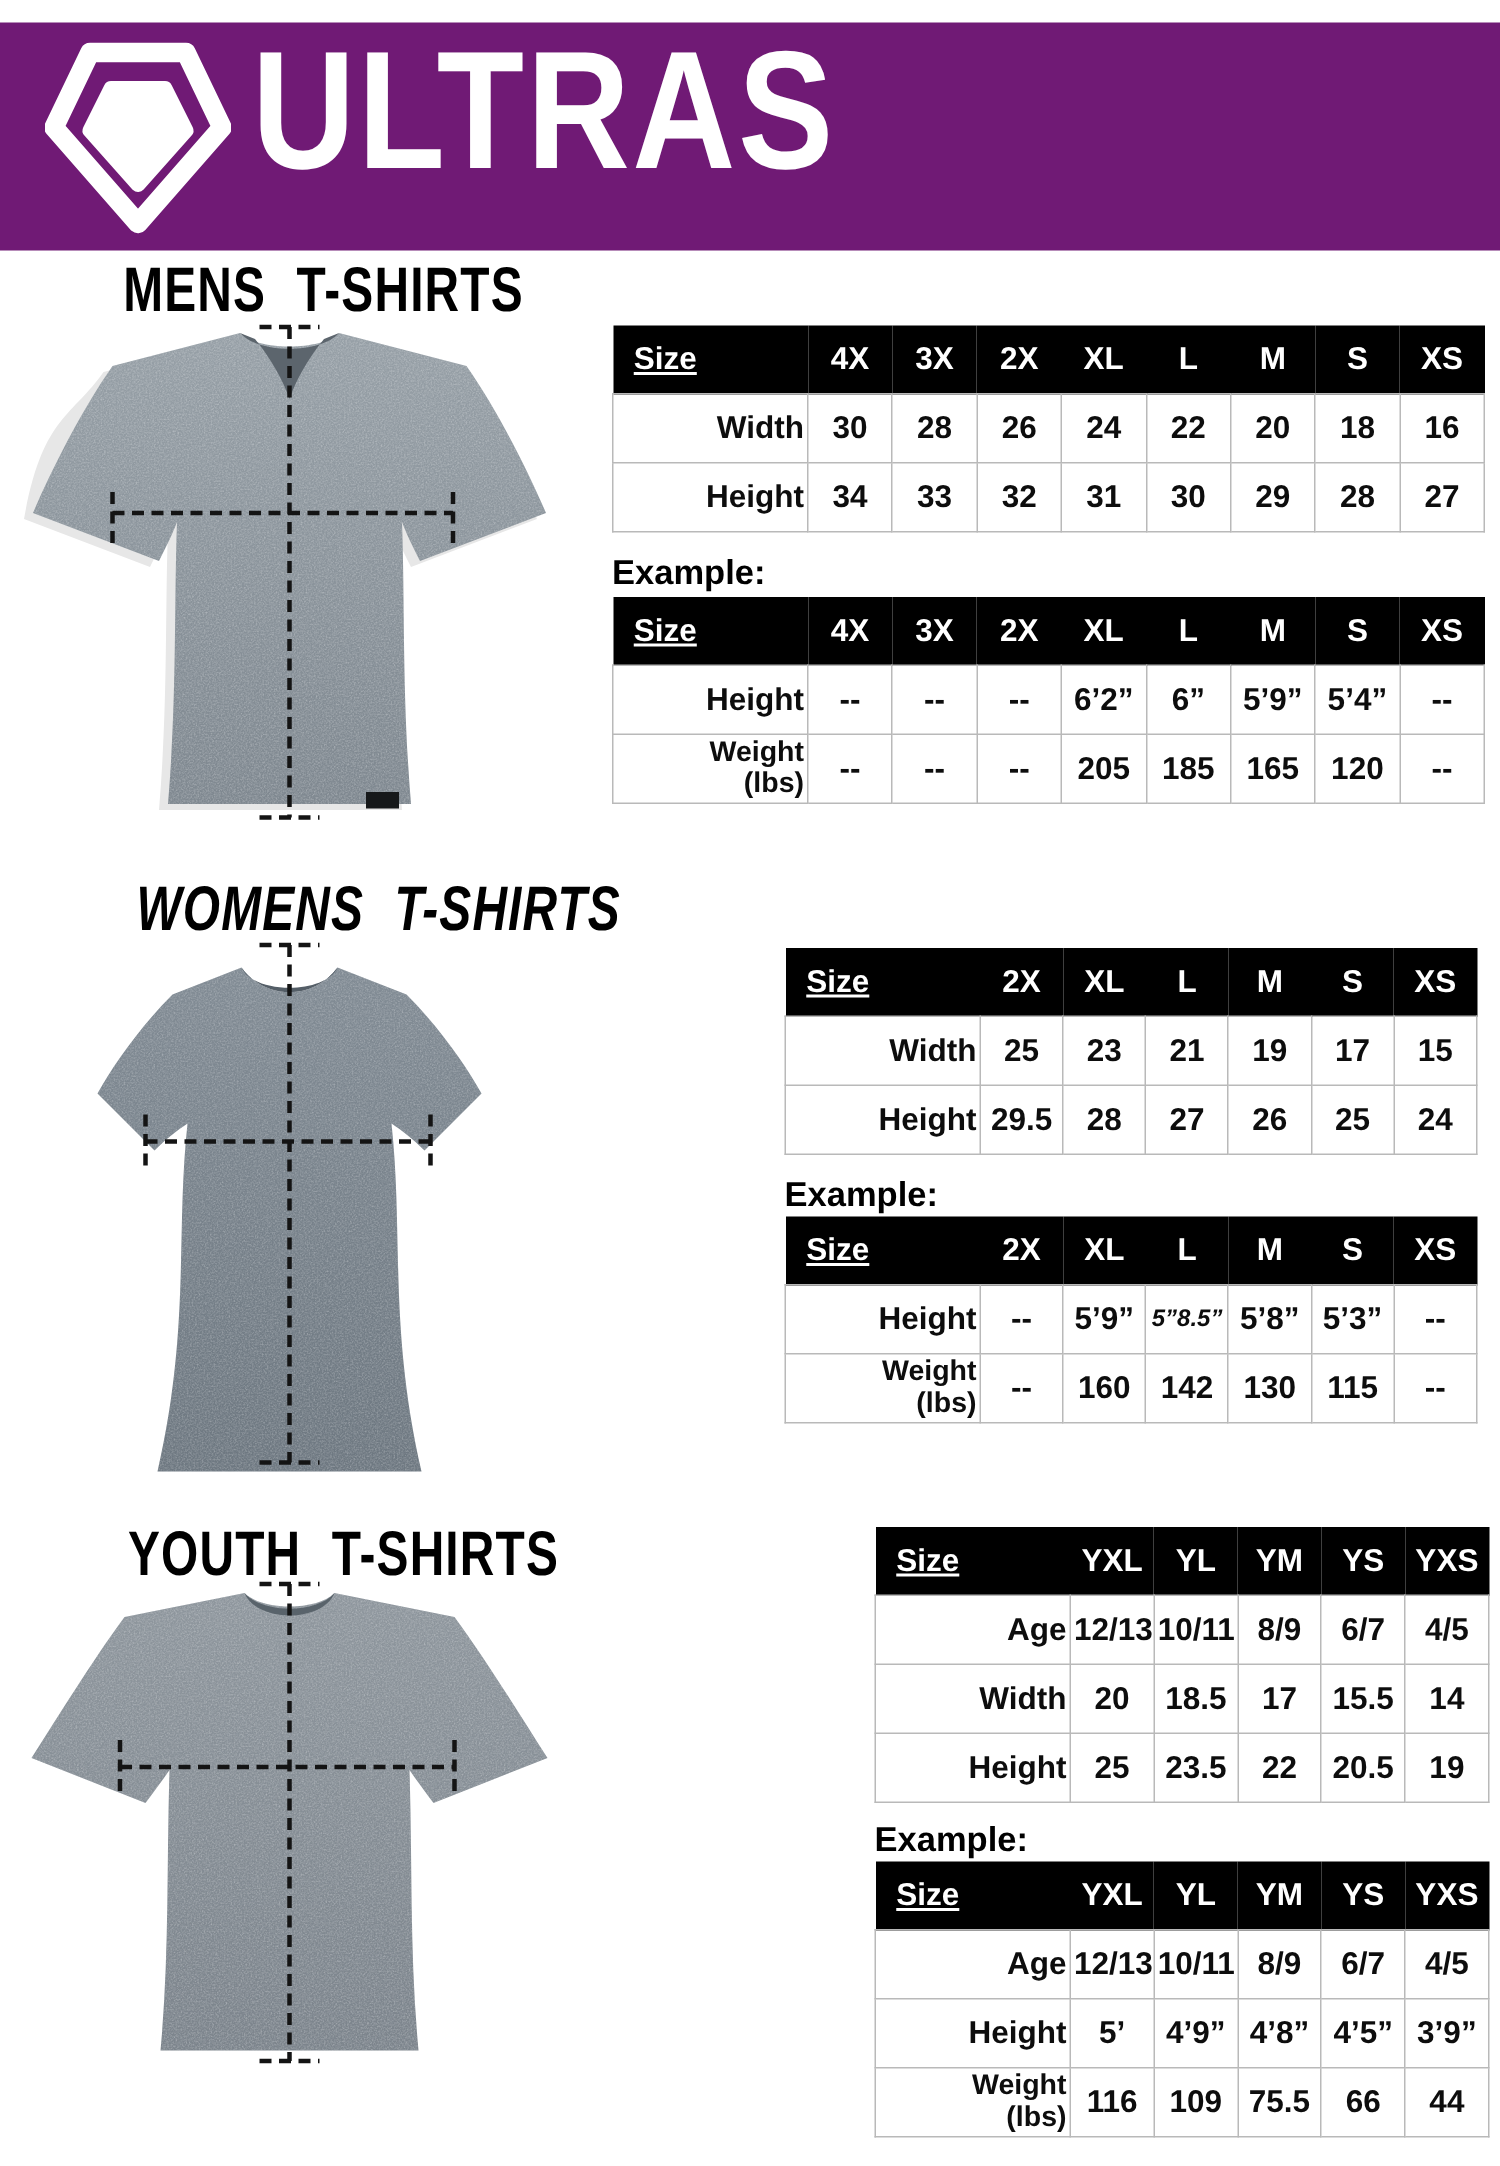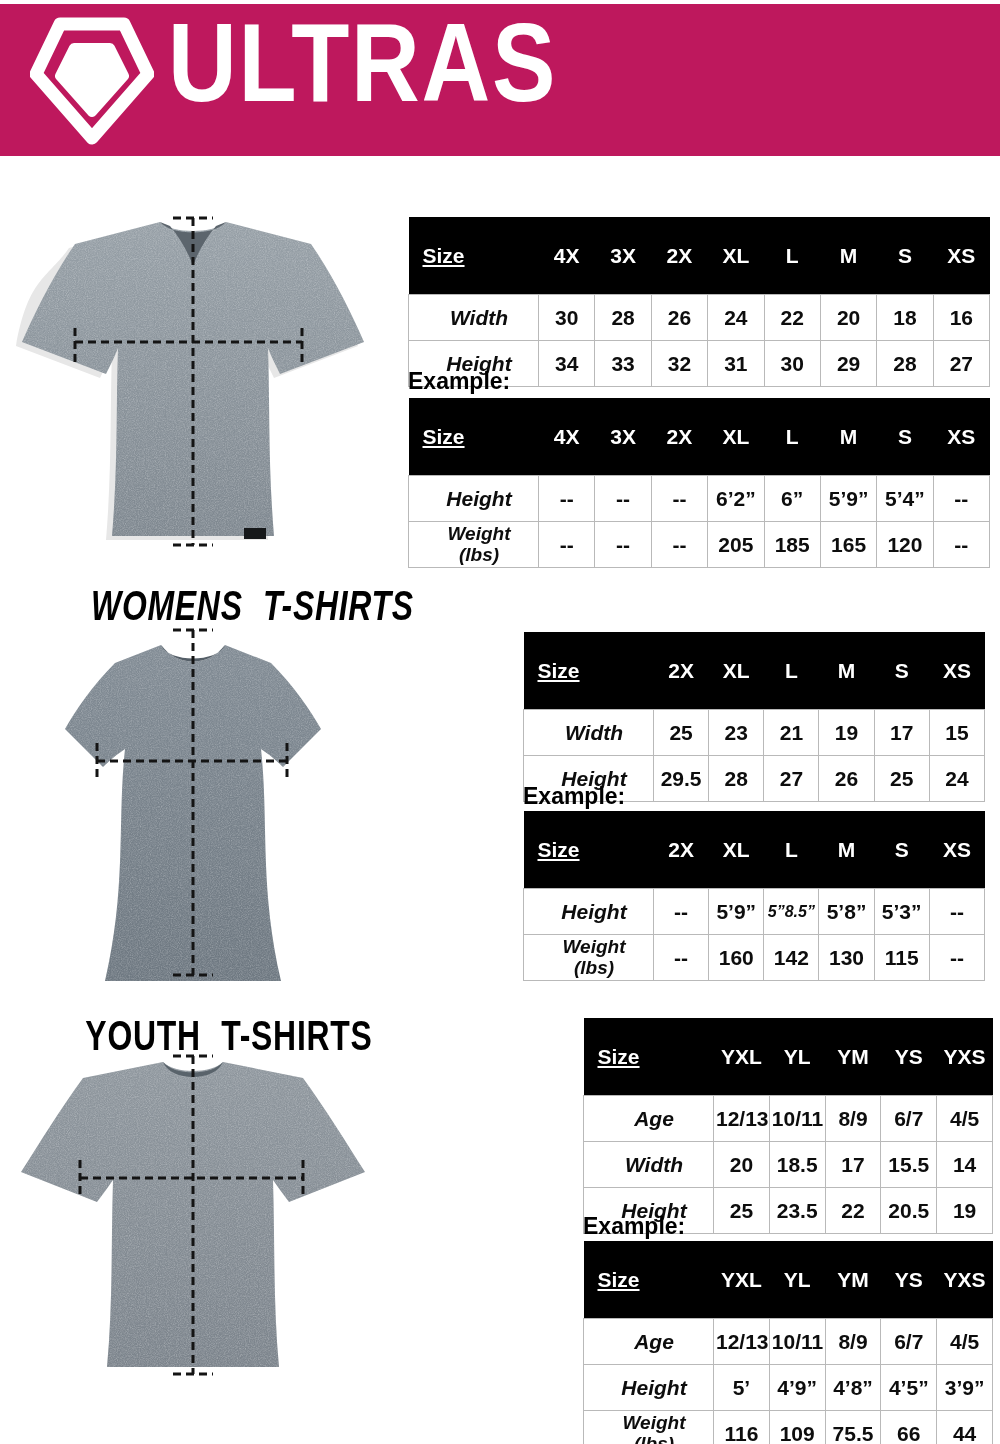--- a/index.html
+++ b/index.html
@@ -1,39 +1,39 @@
 <!DOCTYPE html>
 <html><head>
 <meta charset="utf-8">
 <style>
   html,body{margin:0;padding:0;background:#fff;}
   .page{position:relative;width:1000px;height:1444px;background:#ffffff;
         font-family:"Liberation Sans",sans-serif;overflow:hidden;}
 
   
-  .header{position:absolute;left:0;top:4px;width:1000px;height:152px;background:#be185d;}
+  .header{position:absolute;left:0;top:15px;width:1000px;height:152px;background:#701a75;}
   .logo{position:absolute;left:30px;top:8px;}
   .brand{position:absolute;left:168px;top:3px;color:#fff;font-weight:bold;
          font-size:112px;line-height:112px;letter-spacing:2px;white-space:nowrap;
          transform:scaleX(.85);transform-origin:left top;}
   .site{position:absolute;left:166px;top:100px;color:#fff;font-weight:bold;font-size:36px;line-height:36px;}
 
   
   .section-title{position:absolute;width:310px;text-align:center;color:#000;white-space:nowrap;}
   .section-title span{display:inline-block;font-weight:bold;font-size:42px;line-height:42px;
          word-spacing:14px;letter-spacing:1px;transform:scaleX(.76);transform-origin:center top;}
 
   
   table.sizetable{position:absolute;border-collapse:collapse;table-layout:fixed;background:#fff;}
   .sizetable th{background:#000;color:#fff;font-size:21px;font-weight:bold;height:45px;
-        padding:16px 4px;text-align:center;border:0;}
+        padding:0 4px;text-align:center;border:0;}
   .sizetable th:first-child{text-align:left;padding:0 0 0 14px;width:116px;text-decoration:underline;}
   .sizetable td{border:1px solid #b9b9b9;font-size:21px;font-weight:bold;color:#0d0d0d;
         text-align:center;height:45px;padding:0 2px;}
-  .sizetable td.rowlabel{text-align:center;padding-left:13px;font-style:italic;}
+  .sizetable td.rowlabel{text-align:right;padding-left:13px;}
   .sizetable td.small{font-size:16px;font-style:italic;}
   .sizetable td.multiline{white-space:pre-line;font-size:19px;line-height:1.1;}
 
   .example{position:absolute;font-size:23px;font-weight:bold;color:#000;}
 
   .shirt{position:absolute;}
 </style>
 </head>
 <body>
 
@@ -63,20 +63,23 @@
   </svg>
 
   <div class="header">
     <svg class="logo" width="124" height="136" viewBox="0 0 124 136">
       <path d="M30 12 L94 12 L118 62 L62 126 L6 62 Z" fill="none" stroke="#fff" stroke-width="13" stroke-linejoin="round"></path>
       <path d="M44 36 L80 36 L94 64 L62 100 L30 64 Z" fill="#fff" stroke="#fff" stroke-width="10" stroke-linejoin="round"></path>
     </svg>
     <div class="brand">ULTRAS</div>
   </div>
 
+  <div class="section-title" style="left:40px;top:172px;">
+    <span>MENS T-SHIRTS</span>
+  </div>
 
   <svg class="shirt" style="left:12px;top:214px;" width="360" height="336" viewBox="0 0 360 336">
     <path d="M148 8 C160 20 202 20 214 8 L299 30 C320 60 340 100 352 128 L268 160
              C263 150 259 142 256 134 C258 190 256 250 262 322 L100 322
              C106 250 104 190 106 134 C103 142 99 150 94 160 L10 128
              C22 60 42 60 63 30 Z" transform="translate(-6,4)" fill="#e7e7e7"></path>
     <g>
       <path d="M148 8 C160 20 202 20 214 8 L299 30 C320 60 340 100 352 128 L268 160
                C263 150 259 142 256 134 C258 190 256 250 262 322 L100 322
                C106 250 104 190 106 134 C103 142 99 150 94 160 L10 128

